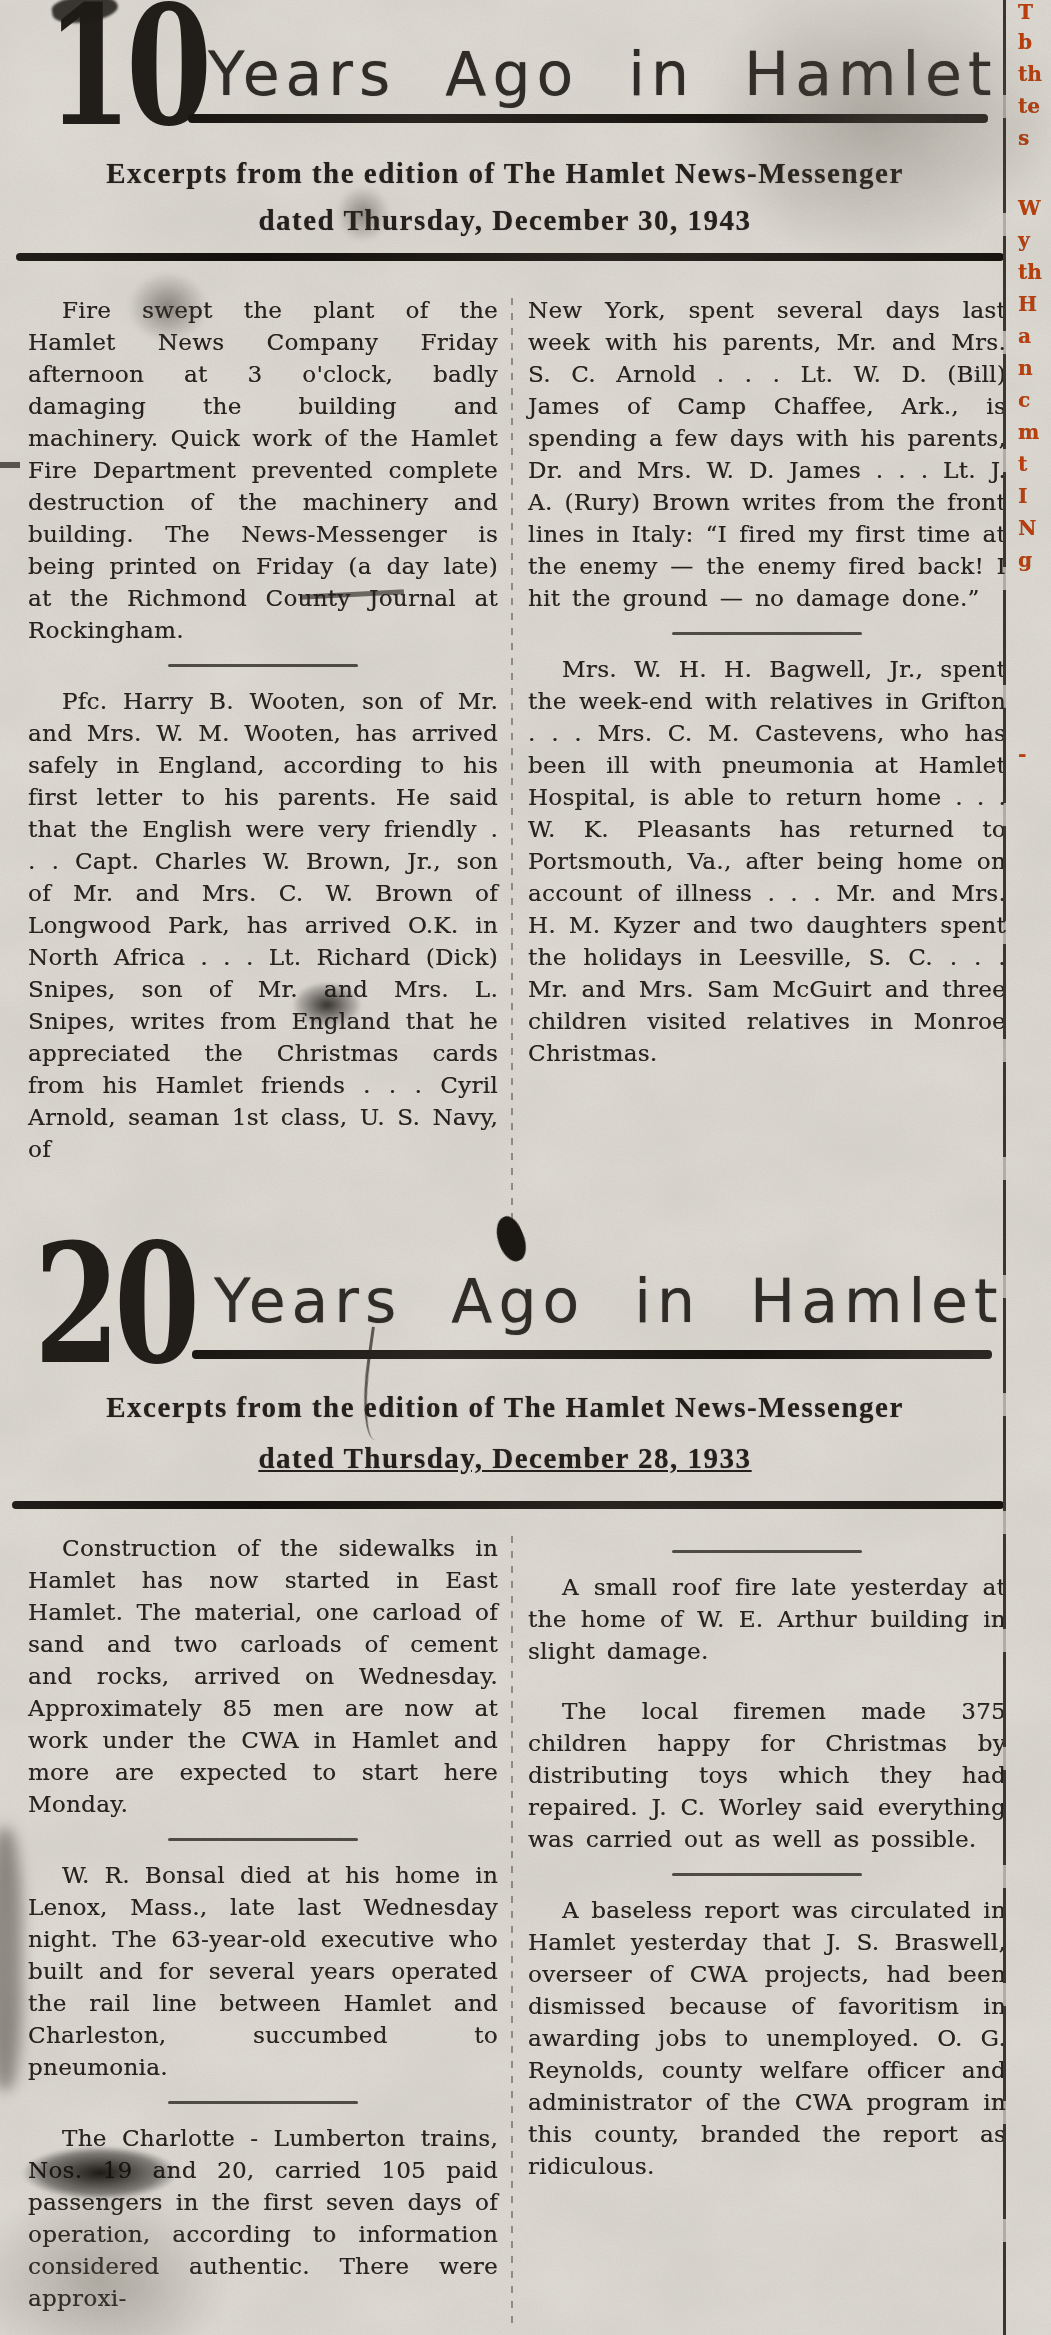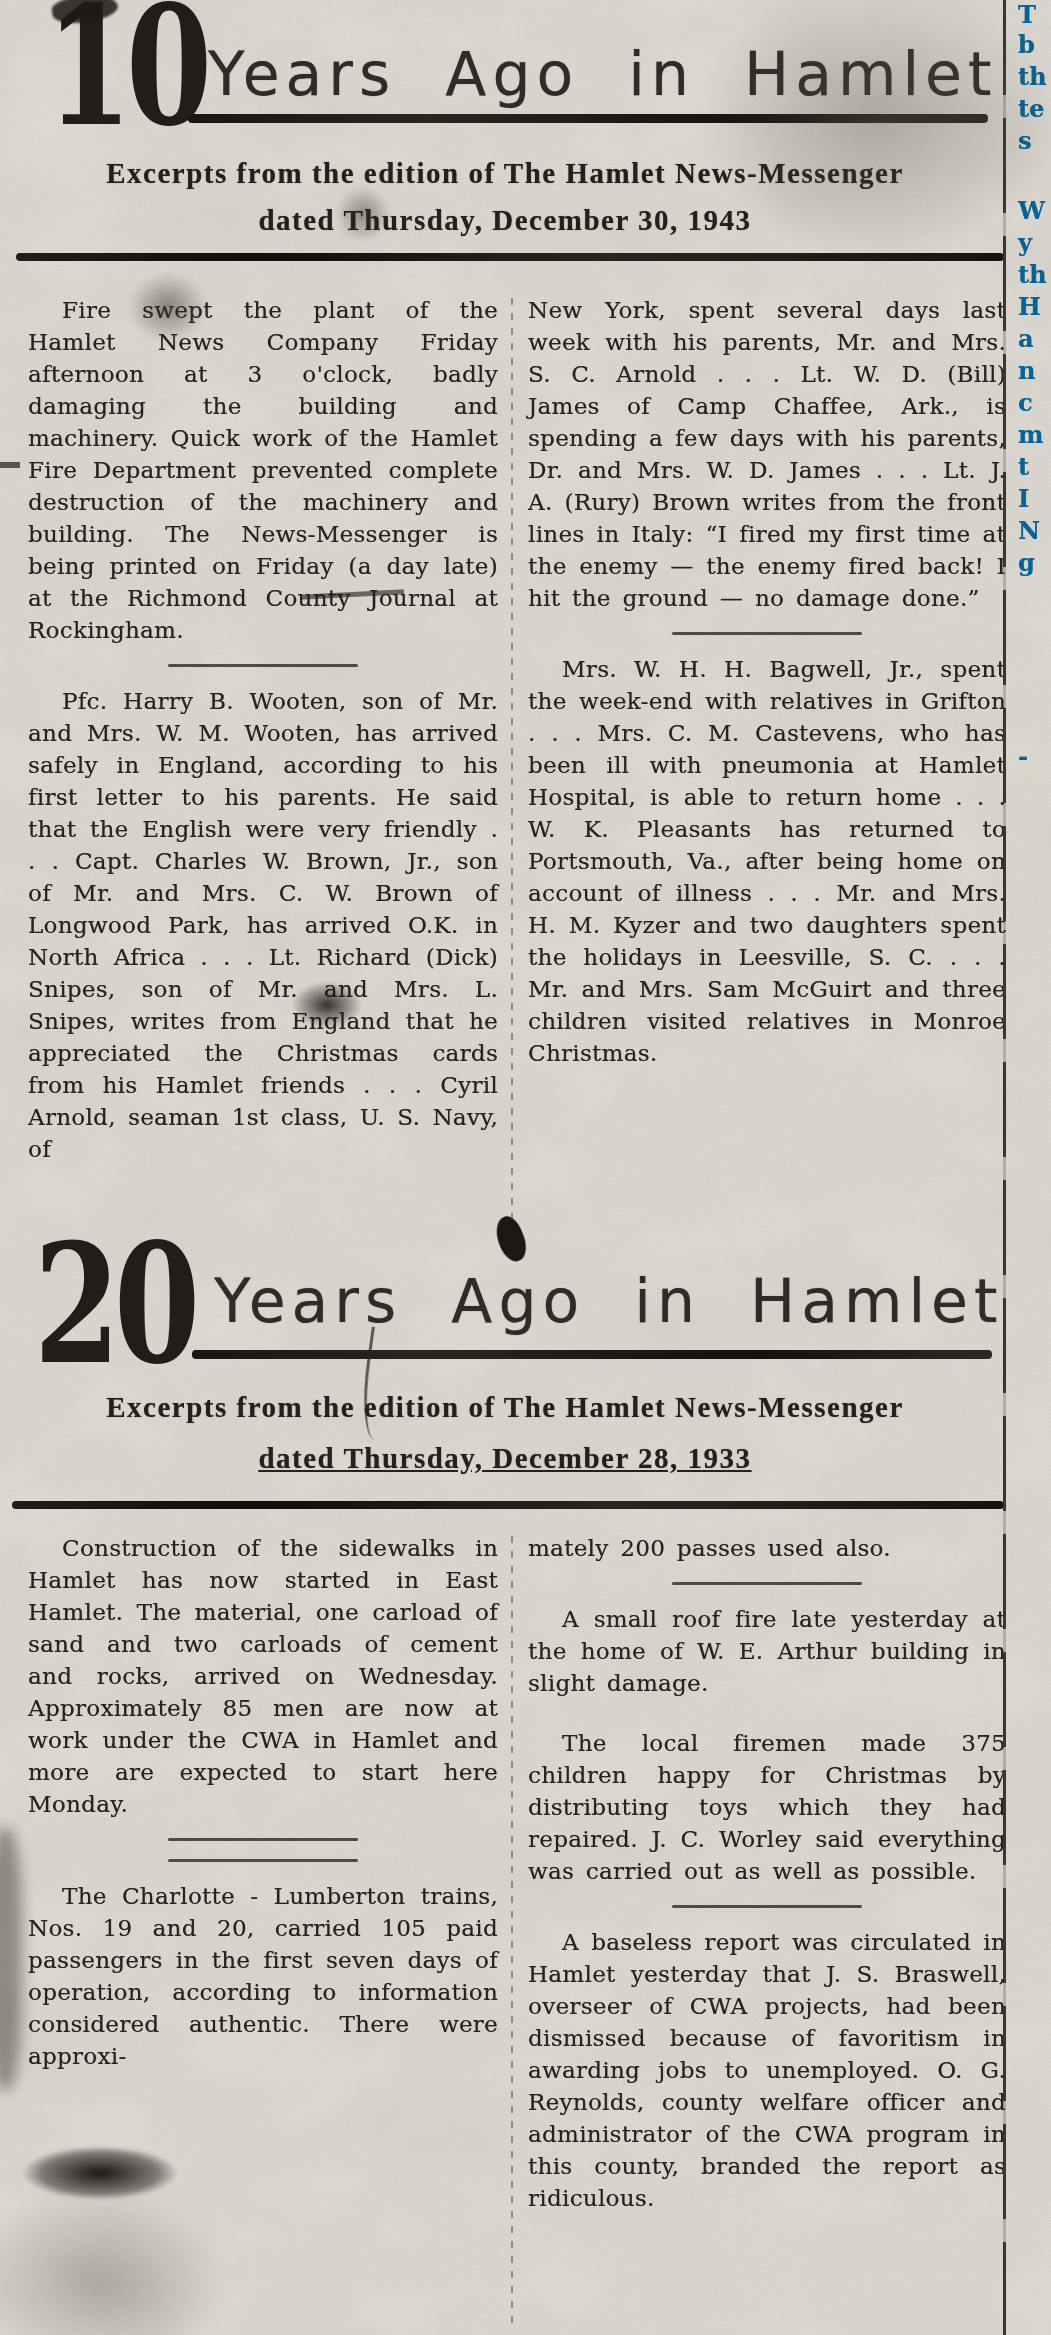--- a/index.html
+++ b/index.html
@@ -82,21 +82,21 @@
     position:absolute;width:2px;z-index:1;
     background:repeating-linear-gradient(180deg,rgba(86,80,70,.55) 0 7px,transparent 7px 15px);
   }
   .edge-rule{
     position:absolute;left:1003px;top:0;width:3px;height:2335px;z-index:2;
     background:repeating-linear-gradient(180deg,#3d3831 0 95px,rgba(61,56,49,.25) 95px 118px);
   }
   .edge-col{position:absolute;left:1018px;top:0;width:33px;height:2335px;z-index:2;}
   .edge-col span{
     position:absolute;left:0;
-    font-size:24px;font-weight:bold;color:#0369a1;
+    font-size:20px;font-weight:bold;color:#c2410c;
     text-shadow:.3px .3px .5px rgba(44,39,34,.5);
   }
 
   
   .stain{position:absolute;pointer-events:none;z-index:5;}
   .s1{left:52px;top:-4px;width:66px;height:26px;background:#1f1b16;border-radius:40% 60% 50% 50%;transform:rotate(-8deg);opacity:.85;filter:blur(1px);}
   .s2{left:128px;top:272px;width:80px;height:70px;background:radial-gradient(closest-side,rgba(60,55,48,.5),transparent);filter:blur(2px);}
   .s3{left:292px;top:982px;width:70px;height:46px;background:radial-gradient(closest-side,rgba(25,21,17,.85),rgba(25,21,17,.2) 80%,transparent);filter:blur(1.5px);border-radius:50%;}
   .s4{left:498px;top:1216px;width:26px;height:46px;background:#1c1814;border-radius:60% 40% 55% 45%;transform:rotate(-24deg);filter:blur(.6px);}
   .s5{left:22px;top:2146px;width:156px;height:54px;background:radial-gradient(closest-side,rgba(16,13,10,.95),rgba(16,13,10,.45) 75%,transparent);border-radius:45% 55% 50% 50%;filter:blur(1.5px);}
@@ -143,25 +143,25 @@
   <div class="subtitle" style="top:1390px;">Excerpts from the edition of The Hamlet News-Messenger</div>
   <div class="subtitle" style="top:1441px;text-decoration:underline;">dated Thursday, December 28, 1933</div>
   <div class="section-rule" style="left:12px;top:1501px;width:992px;"></div>
 
   <div class="col-sep" style="left:511px;top:1536px;height:795px;"></div>
 
   <div class="columns" style="top:1532px;">
     <div class="col">
       <p>Construction of the sidewalks in Hamlet has now started in East Hamlet. The material, one carload of sand and two carloads of cement and rocks, arrived on Wednesday. Approximately 85 men are now at work under the CWA in Hamlet and more are expected to start here Monday.</p>
       <div class="divider"></div>
+      <p>W. R. Bonsal died at his home in Lenox, Mass., late last Wednesday night. The 63-year-old executive who built and for several years operated the rail line between Hamlet and Charleston, succumbed to pneumonia.</p>
       <div class="divider"></div>
       <p>The Charlotte - Lumberton trains, Nos. 19 and 20, carried 105 paid passengers in the first seven days of operation, according to information considered authentic. There were approxi-</p>
     </div>
     <div class="col right">
-      <p class="no-indent">mately 200 passes used also.</p>
       <div class="divider"></div>
       <p>A small roof fire late yesterday at the home of W. E. Arthur building in slight damage.</p>
       <p class="gap-top">The local firemen made 375 children happy for Christmas by distributing toys which they had repaired. J. C. Worley said everything was carried out as well as possible.</p>
       <div class="divider"></div>
       <p>A baseless report was circulated in Hamlet yesterday that J. S. Braswell, overseer of CWA projects, had been dismissed because of favoritism in awarding jobs to unemployed. O. G. Reynolds, county welfare officer and administrator of the CWA program in this county, branded the report as ridiculous.</p>
     </div>
   </div>
 
   <div class="edge-rule"></div>
   <div class="edge-col">

